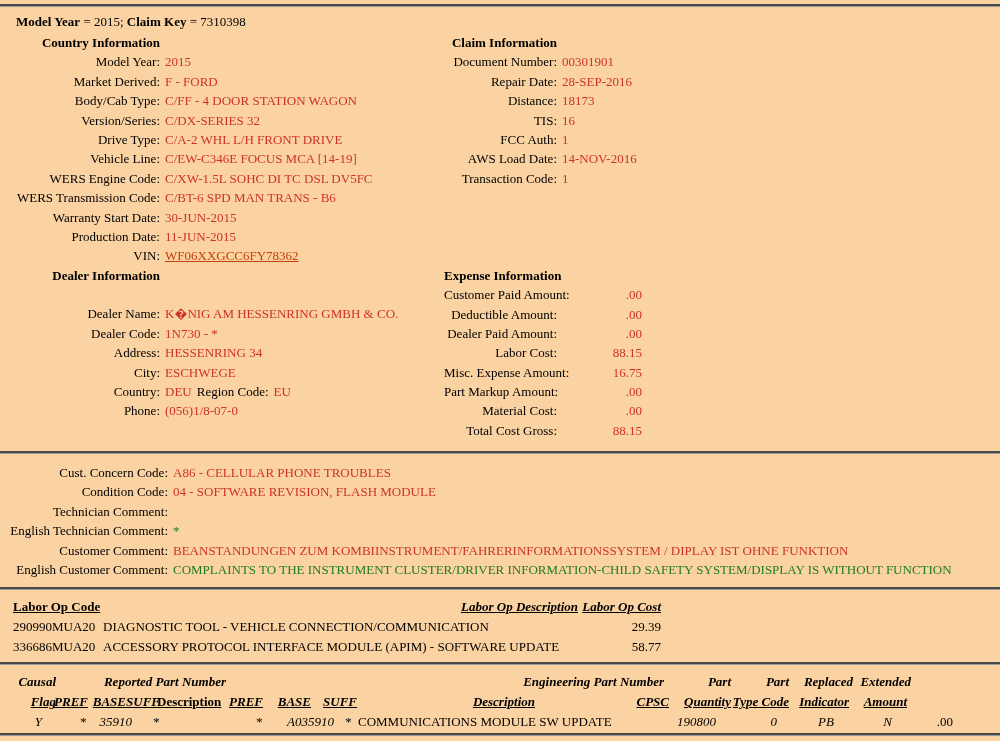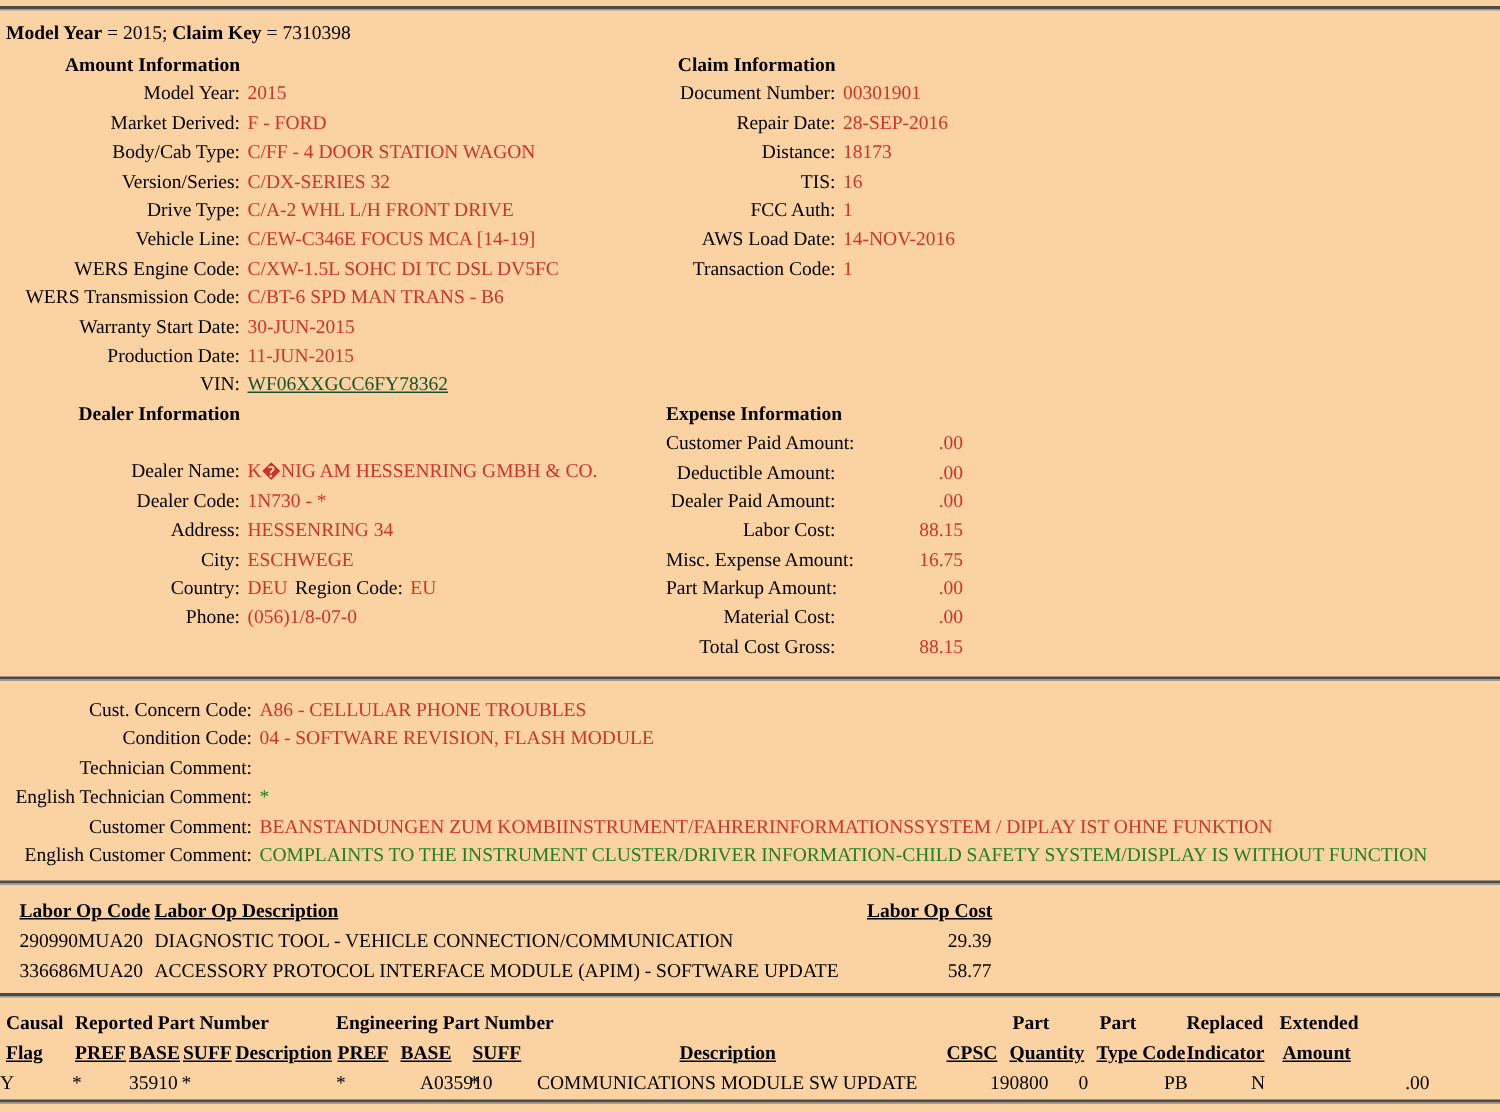--- a/index.html
+++ b/index.html
@@ -11,50 +11,50 @@
     font-size:13px; color:#000;
     overflow:hidden;
   }
   .rule { border:none; border-top:2px solid #4a4a4a; border-bottom:1px solid #9b9b9b; height:0; margin:0; }
   #rule-top { margin-top:4px; }
   #rule-2 { margin-top:10px; }
   .b { font-weight:bold; }
   .red { color:#CE3326; }
   .green { color:#1F7D1F; }
   .blk { color:#000; }
-  #title-line { padding:6px 0 2px 4px; line-height:18px; white-space:nowrap; }
+  #title-line { padding:6px 0 2px 16px; line-height:18px; white-space:nowrap; }
 
   
   #topgrid { position:relative; height:408px; }
   .col-left  { position:absolute; left:0; top:0; width:418px; }
   .col-right { position:absolute; left:444px; top:0; width:578px; }
   .row { height:19.4px; line-height:19.4px; white-space:nowrap; }
   .lbl { display:inline-block; width:160px; text-align:right; }
   .col-right .lbl { width:113px; }
   .val { margin-left:5px; }
   .amt { display:inline-block; width:80px; text-align:right; margin-left:5px; }
   .sp1 { height:19.4px; }
   .sp4 { height:77.6px; }
-  a.link { color:#14532d; text-decoration:underline; }
+  a.link { color:#c2410c; text-decoration:underline; }
 
   
   #comments { padding:9px 0 8px; }
   .clbl { display:inline-block; width:168px; text-align:right; }
 
   
   .lrow,.prow { position:relative; height:19.7px; line-height:19.7px; white-space:nowrap; }
   .lrow span,.prow span { position:absolute; top:0; }
   .hd { font-weight:bold; text-decoration:underline; }
   .ghd { font-weight:bold; }
   #labor { padding:7px 0 6px; }
   #parts { padding:7px 0 2px; }
   .lc { left:13px; }
   .ld { left:103px; width:475px; }
   .lv { left:578px; width:83px; }
-  .c { text-align:left; }
+  .c { text-align:right;font-style:italic; }
   .r { text-align:right; }
 
   .g-causal{left:4px;width:52px;} .g-rep{left:50px;width:176px;} .g-eng{left:224px;width:440px;}
   .g-p1{left:675px;width:56px;} .g-p2{left:733px;width:56px;} .g-repl{left:791px;width:62px;} .g-ext{left:853px;width:58px;}
   .c-flag{left:4px;width:52px;} .c-pref1{left:50px;width:38px;} .c-base1{left:86px;width:40px;} .c-suff1{left:122px;width:38px;}
   .c-desc1{left:157px;} .c-pref2{left:225px;width:38px;} .c-base2{left:267px;width:44px;} .c-suff2{left:315px;width:42px;}
   .c-desc2{left:453px;width:82px;} .c-cpsc{left:631px;width:38px;} .c-qty{left:673px;width:58px;} .c-type{left:731px;width:58px;}
   .c-ind{left:791px;width:58px;} .c-amt{left:855px;width:52px;}
   .d-flag{left:0;width:42px;} .d-pref1{left:48px;width:38px;} .d-base1{left:86px;width:46px;} .d-suff1{left:121px;width:38px;}
   .d-pref2{left:224px;width:38px;} .d-base2{left:280px;width:54px;} .d-suff2{left:313px;width:38px;} .d-desc{left:358px;}
@@ -65,21 +65,21 @@
 <body>
 
 <hr class="rule" id="rule-top">
 
 <div id="title-line">
   <span class="b">Model Year</span><span> = 2015; </span><span class="b">Claim Key</span><span> = 7310398</span>
 </div>
 
 <div id="topgrid">
   <div class="col-left">
-    <div class="row"><span class="lbl b">Amount Information</span></div>
+    <div class="row"><span class="lbl b">Country Information</span></div>
     <div class="row"><span class="lbl">Model Year:</span><span class="val red">2015</span></div>
     <div class="row"><span class="lbl">Market Derived:</span><span class="val red">F - FORD</span></div>
     <div class="row"><span class="lbl">Body/Cab Type:</span><span class="val red">C/FF - 4 DOOR STATION WAGON</span></div>
     <div class="row"><span class="lbl">Version/Series:</span><span class="val red">C/DX-SERIES 32</span></div>
     <div class="row"><span class="lbl">Drive Type:</span><span class="val red">C/A-2 WHL L/H FRONT DRIVE</span></div>
     <div class="row"><span class="lbl">Vehicle Line:</span><span class="val red">C/EW-C346E FOCUS MCA [14-19]</span></div>
     <div class="row"><span class="lbl">WERS Engine Code:</span><span class="val red">C/XW-1.5L SOHC DI TC DSL DV5FC</span></div>
     <div class="row"><span class="lbl">WERS Transmission Code:</span><span class="val red">C/BT-6 SPD MAN TRANS - B6</span></div>
     <div class="row"><span class="lbl">Warranty Start Date:</span><span class="val red">30-JUN-2015</span></div>
     <div class="row"><span class="lbl">Production Date:</span><span class="val red">11-JUN-2015</span></div>

